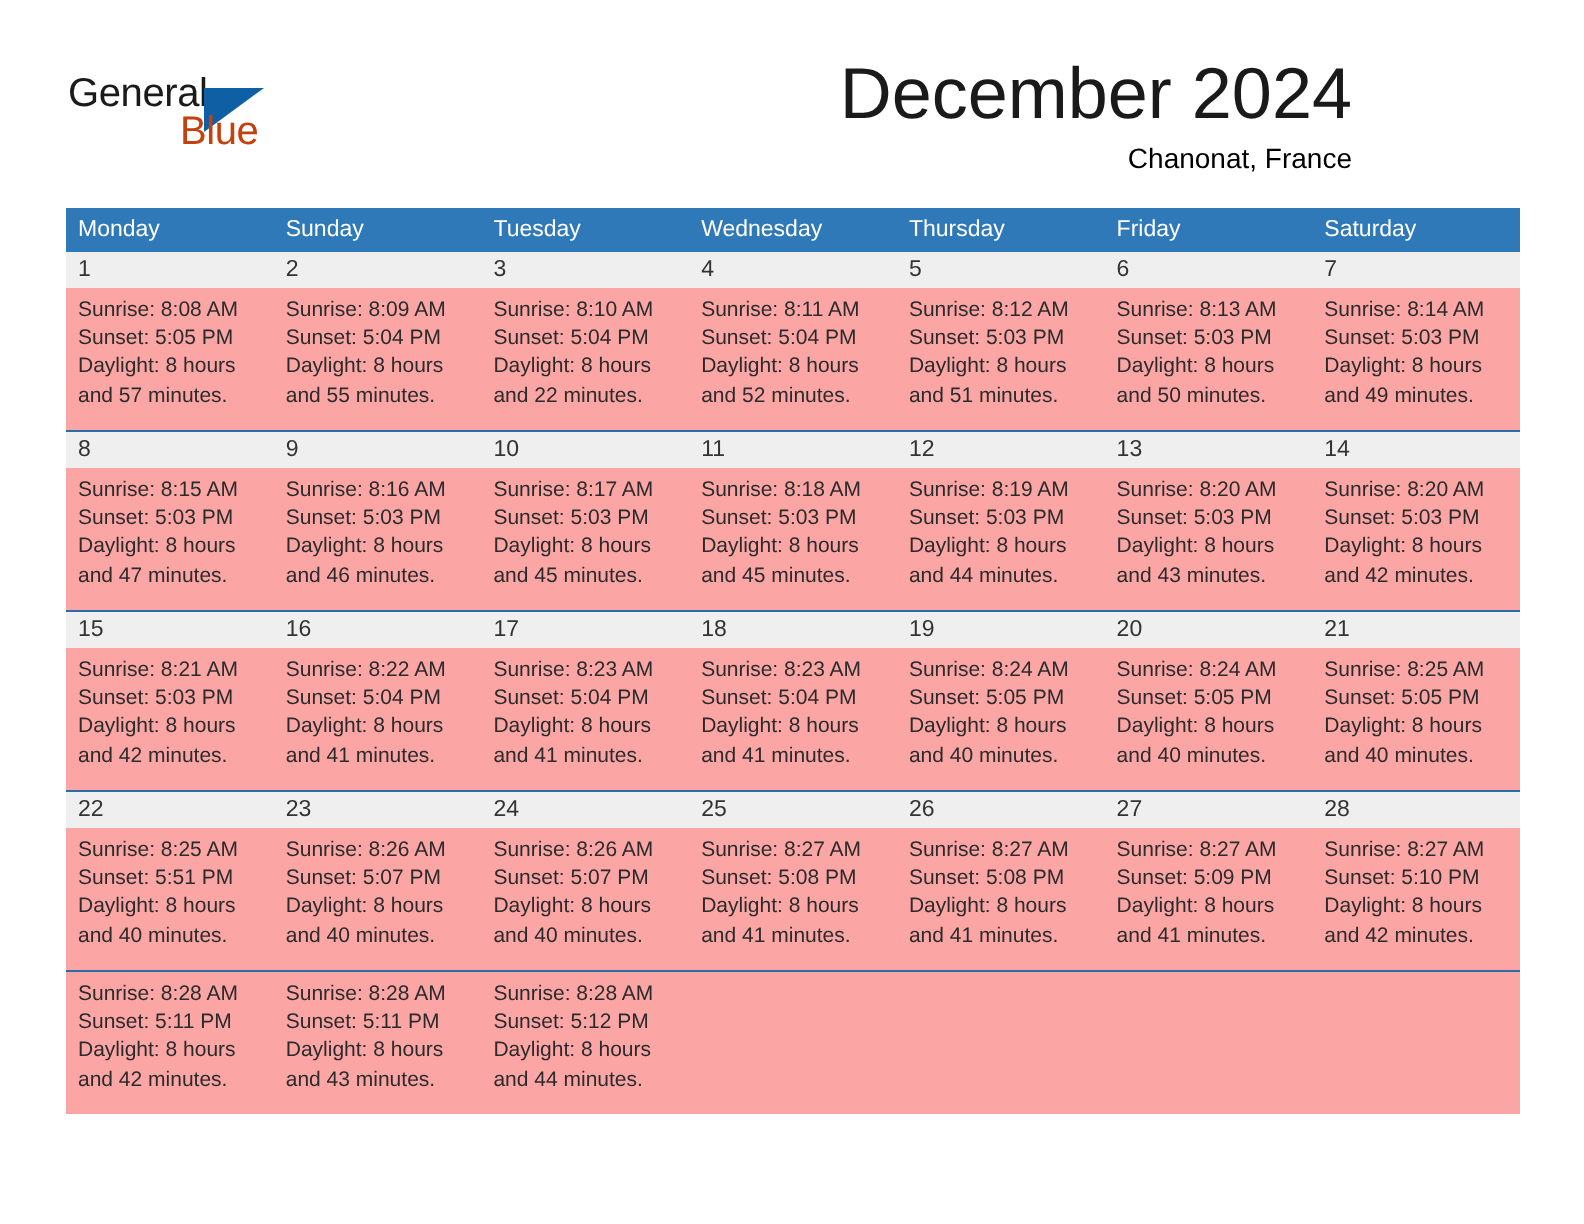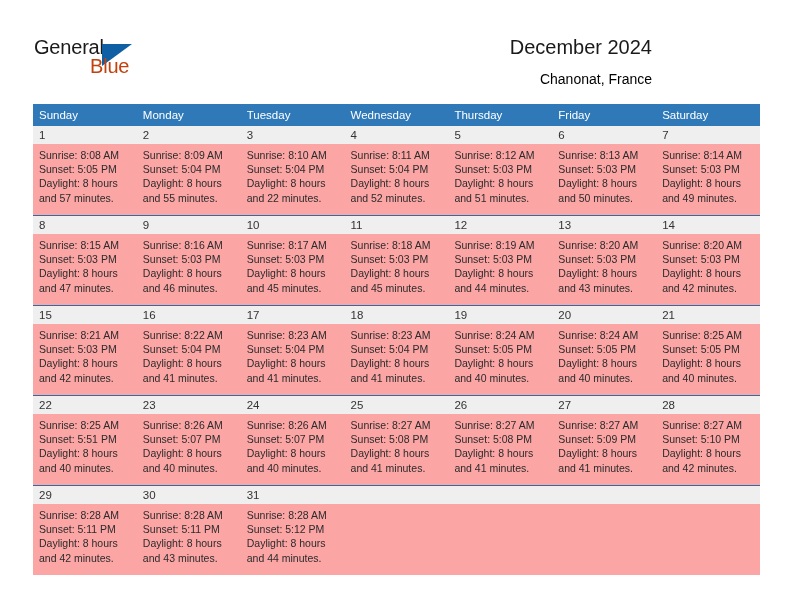--- a/index.html
+++ b/index.html
@@ -22,20 +22,21 @@
     box-sizing: border-box;
   }
 
   
   .header {
     position: absolute;
     left: 0;
     top: 0;
     width: 688px;
     height: 100px;
+    padding-left: 24px;
   }
 
   .logo {
     position: absolute;
     left: 34px;
     top: 36px;
     width: 160px;
     height: 50px;
   }
   .logo-general {
@@ -66,21 +67,21 @@
     border-bottom: 22px solid transparent;
   }
 
   .title-block {
     position: absolute;
     right: 36px;
     top: 30px;
     text-align: right;
   }
   .cal-title {
-    font-size: 20px;
+    font-size: 36px;
     font-weight: normal;
     color: #1a1a1a;
     line-height: 34px;
     white-space: nowrap;
   }
   .cal-location {
     margin-top: 6px;
     font-size: 14px;
     color: #000000;
     line-height: 18px;
@@ -176,22 +177,22 @@
     <div class="title-block">
       <div class="cal-title">December 2024</div>
       <div class="cal-location">Chanonat, France</div>
     </div>
 
   </div>
 
   <div class="calendar">
 
     <div class="week-head">
+      <div class="dow">Monday</div>
       <div class="dow">Sunday</div>
-      <div class="dow">Monday</div>
       <div class="dow">Tuesday</div>
       <div class="dow">Wednesday</div>
       <div class="dow">Thursday</div>
       <div class="dow">Friday</div>
       <div class="dow">Saturday</div>
     </div>
 
     <div id="weeks-container">
         <div class="week">
           <div class="week-numbers">
@@ -407,29 +408,20 @@
             </div>
             <div class="daycell">
               <div class="line">Sunrise: 8:27 AM</div>
               <div class="line">Sunset: 5:10 PM</div>
               <div class="line">Daylight: 8 hours</div>
               <div class="line">and 42 minutes.</div>
             </div>
           </div>
         </div>
         <div class="week">
-          <div class="week-numbers">
-            <div class="daynum">29</div>
-            <div class="daynum">30</div>
-            <div class="daynum">31</div>
-            <div class="daynum empty"></div>
-            <div class="daynum empty"></div>
-            <div class="daynum empty"></div>
-            <div class="daynum empty"></div>
-          </div>
           <div class="week-body">
             <div class="daycell">
               <div class="line">Sunrise: 8:28 AM</div>
               <div class="line">Sunset: 5:11 PM</div>
               <div class="line">Daylight: 8 hours</div>
               <div class="line">and 42 minutes.</div>
             </div>
             <div class="daycell">
               <div class="line">Sunrise: 8:28 AM</div>
               <div class="line">Sunset: 5:11 PM</div>

